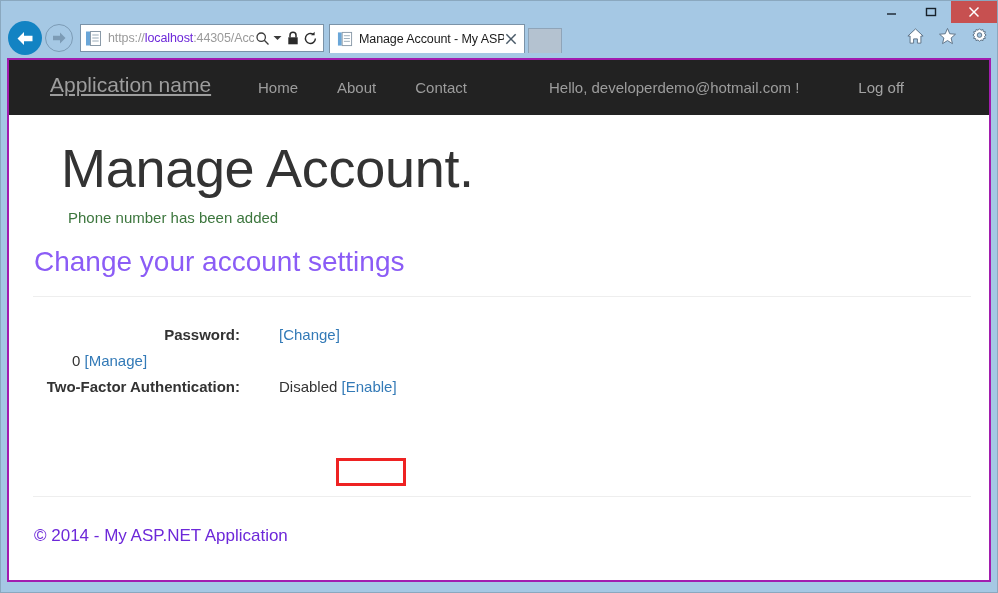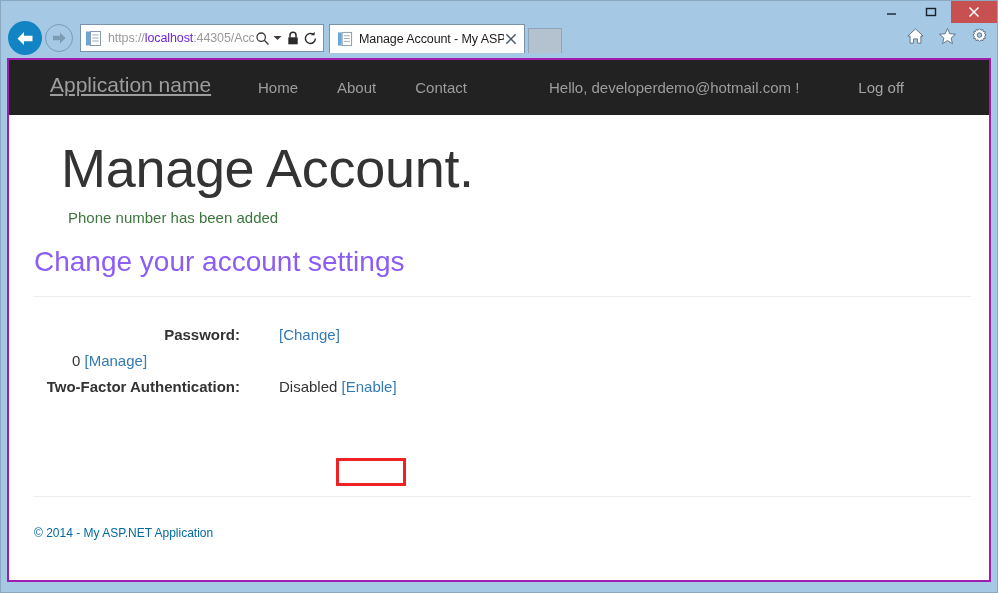--- a/index.html
+++ b/index.html
@@ -182,21 +182,21 @@
     border: 3px solid #ee2222;
     pointer-events: none;
   }
 
   #divider-bottom {
     position: absolute; left: 24px; top: 381px;
     width: 938px; height: 1px; background: #eeeeee;
   }
   #footer-text {
     position: absolute; left: 25px; top: 411px;
-    font-size: 12px; color: #0369a1; text-align: center;
+    font-size: 17px; color: #6d28d9; text-align: center;
   }
 </style>
 </head>
 <body>
 
 <div id="browser-window">
 
   <div id="titlebar">
 
     <div id="window-controls">

